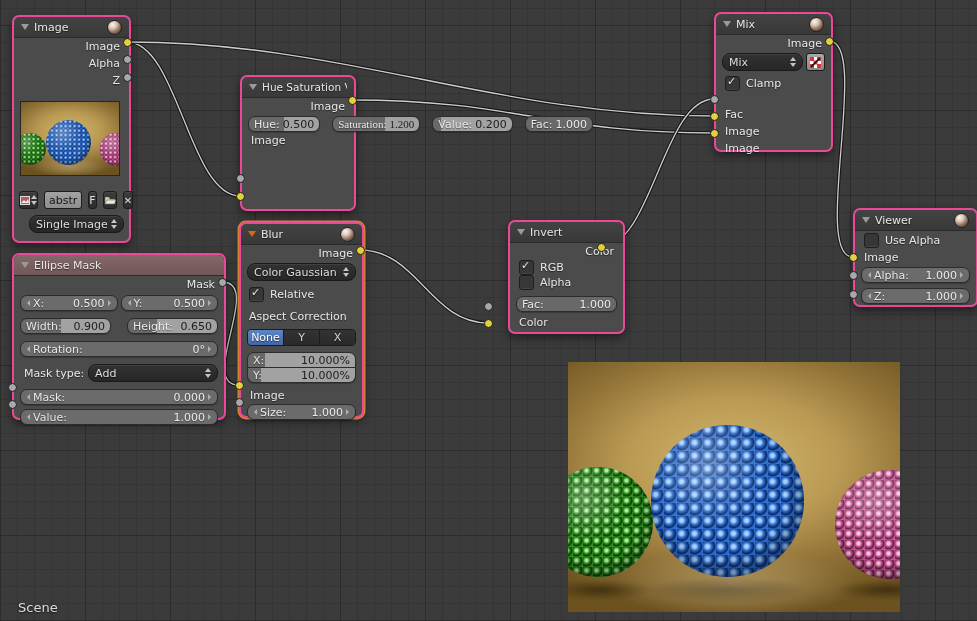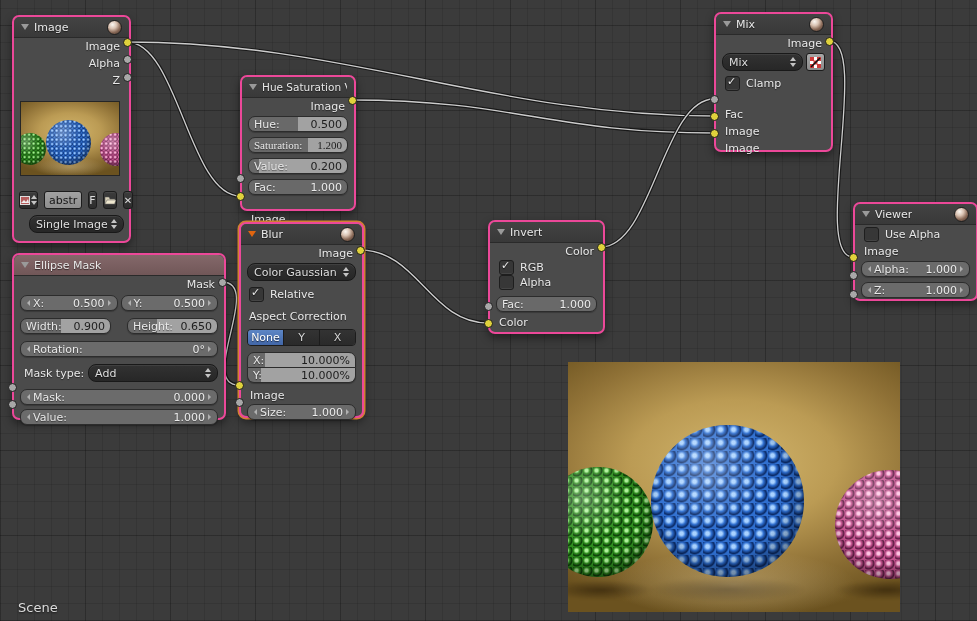--- a/index.html
+++ b/index.html
@@ -154,21 +154,21 @@
       </span>
   </div>
 </div>
 
 <div class="node" style="left:240px;top:75px;width:112px;height:132px">
   <div class="nhead">
     <span class="tri"></span>
     <span class="ttl" style="font-size:10.5px">Hue Saturation Value</span>
   </div>
   <div class="rowlab right">Image</div>
-  <div style="padding:1px 6px 16px 6px;display:flex;flex-direction:column;gap:5px">
+  <div style="padding:1px 6px 0 6px;display:flex;flex-direction:row;gap:12px">
     <div class="fld" style="background: linear-gradient(90deg, rgb(105, 105, 105) 50%, rgb(162, 162, 162) 50%);">
       <span class="lab">Hue:</span>
       <span class="val">0.500</span>
     </div>
     <div class="fld" style="background: linear-gradient(90deg, rgb(105, 105, 105) 60%, rgb(162, 162, 162) 60%); font-family: Liberation Serif, serif;">
       <span class="lab">Saturation:</span>
       <span class="val">1.200</span>
     </div>
     <div class="fld" style="background: linear-gradient(90deg, rgb(105, 105, 105) 10%, rgb(162, 162, 162) 10%);">
       <span class="lab">Value:</span>
@@ -284,21 +284,21 @@
   <div style="padding:0 6px">
     <div class="fld uniform">
       <span class="arl"></span>
       <span class="lab">Size:</span>
       <span class="val">1.000</span>
       <span class="arr"></span>
     </div>
   </div>
 </div>
 
-<div class="node" style="left:488px;top:220px;width:113px;height:110px">
+<div class="node" style="left:508px;top:220px;width:113px;height:110px">
   <div class="nhead">
     <span class="tri"></span>
     <span class="ttl">Invert</span>
   </div>
   <div class="rowlab right">Color</div>
   <div class="cbrow">
     <span class="cb on"></span>
     <span>RGB</span>
   </div>
   <div class="cbrow">
@@ -343,21 +343,21 @@
   </div>
   <div class="cbrow" style="margin-top:5px">
     <span class="cb on"></span>
     <span>Clamp</span>
   </div>
   <div class="rowlab" style="margin-top:15px">Fac</div>
   <div class="rowlab">Image</div>
   <div class="rowlab">Image</div>
 </div>
 
-<div class="node" style="left:853px;top:202px;width:121px;height:95px">
+<div class="node" style="left:853px;top:208px;width:121px;height:95px">
   <div class="nhead">
     <span class="tri"></span>
     <span class="ttl">Viewer</span>
     <span class="ball-icon"></span>
   </div>
   <div class="cbrow" style="margin-top:2px">
     <span class="cb"></span>
     <span>Use Alpha</span>
   </div>
   <div class="rowlab" style="margin-top:1px">Image</div>

